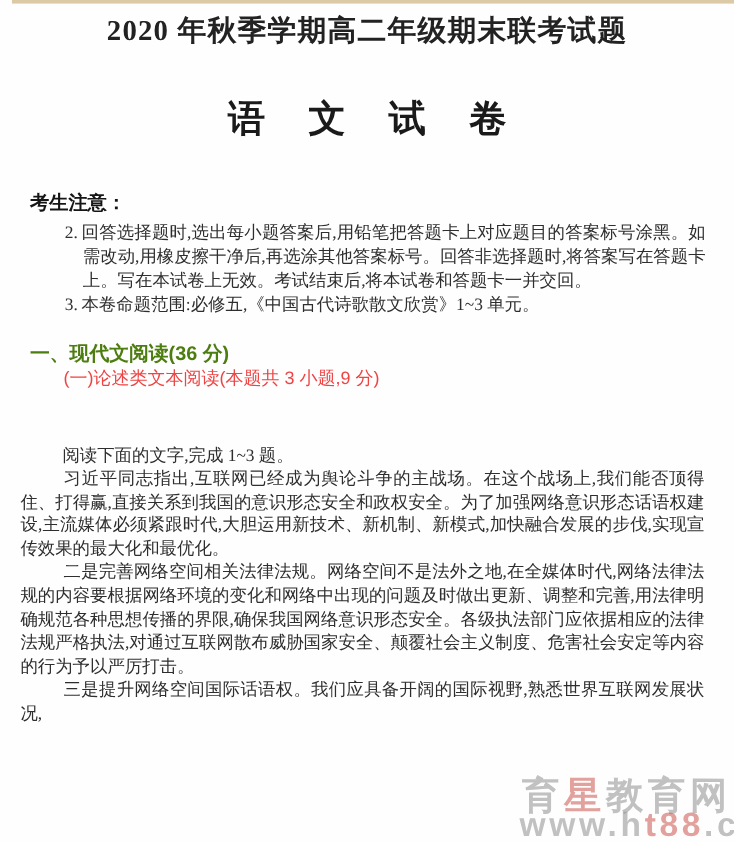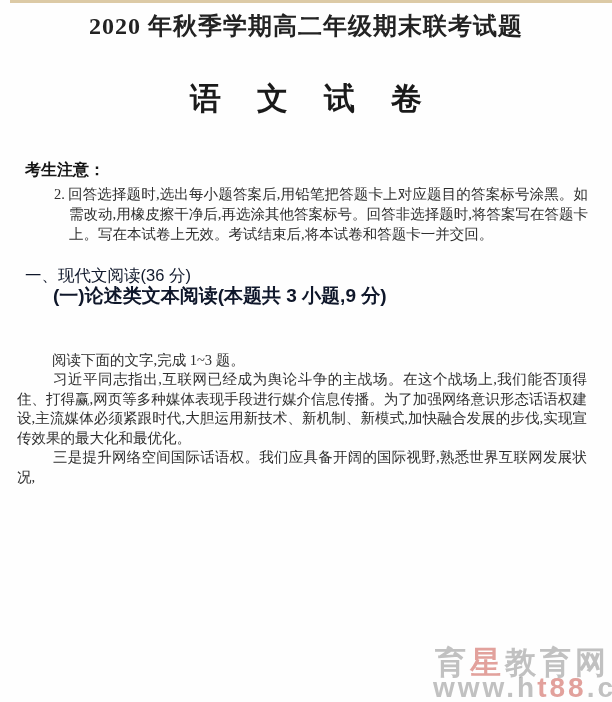--- a/index.html
+++ b/index.html
@@ -36,25 +36,25 @@
   .notice-items{margin-top:4px;}
   .notice-item{
     padding-left:44px;text-indent:-15px;
     font-size:14.5px;line-height:20px;
     text-align:justify;
   }
   .notice-item .num{padding-right:3px;}
   .content{margin:20px 24px 0 25px;}
   .section-heading{
     font-family:"Liberation Sans","DejaVu Sans",sans-serif;
-    font-weight:400;font-size:16.5px;line-height:22px;color:#0f172a;
+    font-weight:700;font-size:16.5px;line-height:22px;color:#4d7c0f;
   }
   .subsection-heading{
     font-family:"Liberation Sans","DejaVu Sans",sans-serif;
-    font-weight:700;font-size:19px;line-height:20px;color:#0f172a;
+    font-weight:400;font-size:15px;line-height:20px;color:#ef4444;
     padding-left:28px;
   }
   .instruction{
     font-size:14.5px;line-height:20px;
     padding-left:27px;
     margin-top:44px;
   }
   .passage{
     margin:0 0 0 -8px;       
     width:570px;
@@ -95,30 +95,32 @@
     <span>语</span>
     <span>文</span>
     <span>试</span>
     <span>卷</span>
   </div>
 
   <div class="notice">
     <div class="notice-heading">考生注意：</div>
     <div class="notice-items">
       <div class="notice-item"><span class="num">2.</span><span>回答选择题时,选出每小题答案后,用铅笔把答题卡上对应题目的答案标号涂黑。如需改动,用橡皮擦干净后,再选涂其他答案标号。回答非选择题时,将答案写在答题卡上。写在本试卷上无效。考试结束后,将本试卷和答题卡一并交回。</span></div>
+      <div class="notice-item"><span class="num">3.</span><span>本卷命题范围:必修五,《中国古代诗歌散文欣赏》1~3 单元。</span></div>
     </div>
   </div>
 
   <div class="content">
     <div class="section-heading">一、现代文阅读(36 分)</div>
     <div class="subsection-heading">(一)论述类文本阅读(本题共 3 小题,9 分)</div>
     <div class="instruction">阅读下面的文字,完成 1~3 题。</div>
 
     <div class="passage">
-      <p>习近平同志指出,互联网已经成为舆论斗争的主战场。在这个战场上,我们能否顶得住、打得赢,网页等多种媒体表现手段进行媒介信息传播。为了加强网络意识形态话语权建设,主流媒体必须紧跟时代,大胆运用新技术、新机制、新模式,加快融合发展的步伐,实现宣传效果的最大化和最优化。</p>
+      <p>习近平同志指出,互联网已经成为舆论斗争的主战场。在这个战场上,我们能否顶得住、打得赢,直接关系到我国的意识形态安全和政权安全。为了加强网络意识形态话语权建设,主流媒体必须紧跟时代,大胆运用新技术、新机制、新模式,加快融合发展的步伐,实现宣传效果的最大化和最优化。</p>
+      <p>二是完善网络空间相关法律法规。网络空间不是法外之地,在全媒体时代,网络法律法规的内容要根据网络环境的变化和网络中出现的问题及时做出更新、调整和完善,用法律明确规范各种思想传播的界限,确保我国网络意识形态安全。各级执法部门应依据相应的法律法规严格执法,对通过互联网散布威胁国家安全、颠覆社会主义制度、危害社会安定等内容的行为予以严厉打击。</p>
       <p>三是提升网络空间国际话语权。我们应具备开阔的国际视野,熟悉世界互联网发展状况,</p>
     </div>
   </div>
 
   <div class="watermark">
     <div class="wm-site"><span class="wm-gray">育</span><span class="wm-red">星</span><span class="wm-gray">教育网</span></div>
     <div class="wm-url"><span class="wm-gray">www.h</span><span class="wm-red">t88</span><span class="wm-gray">.com</span></div>
   </div>
 
 </div>

